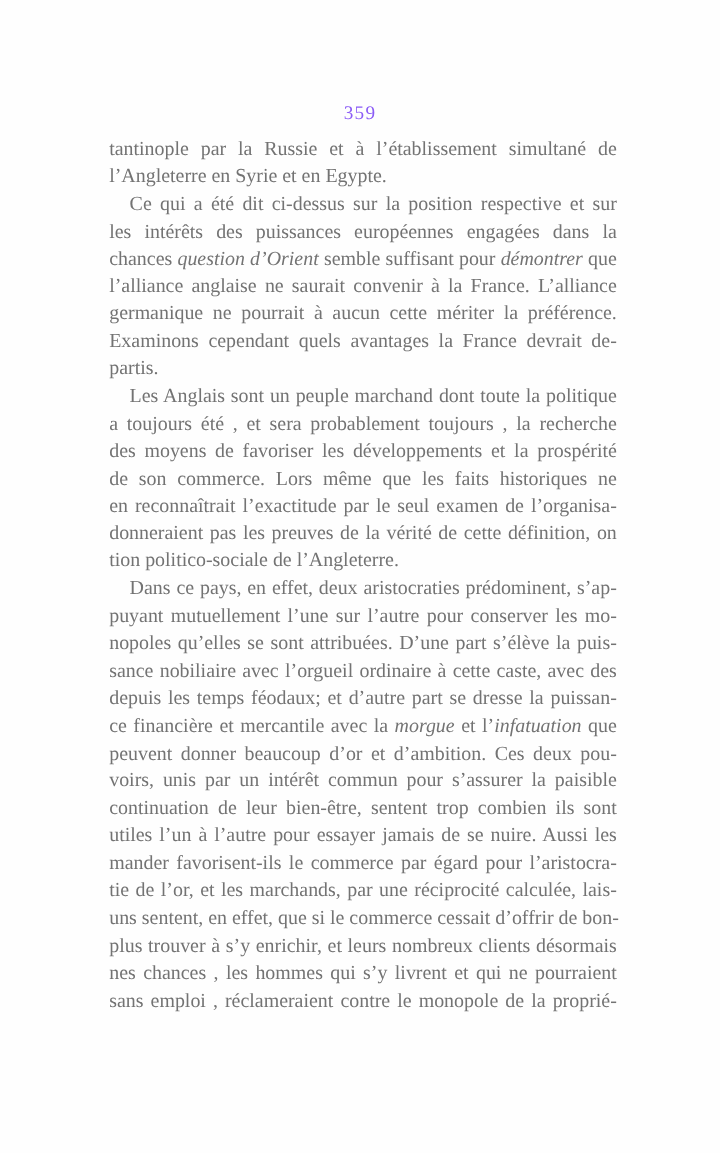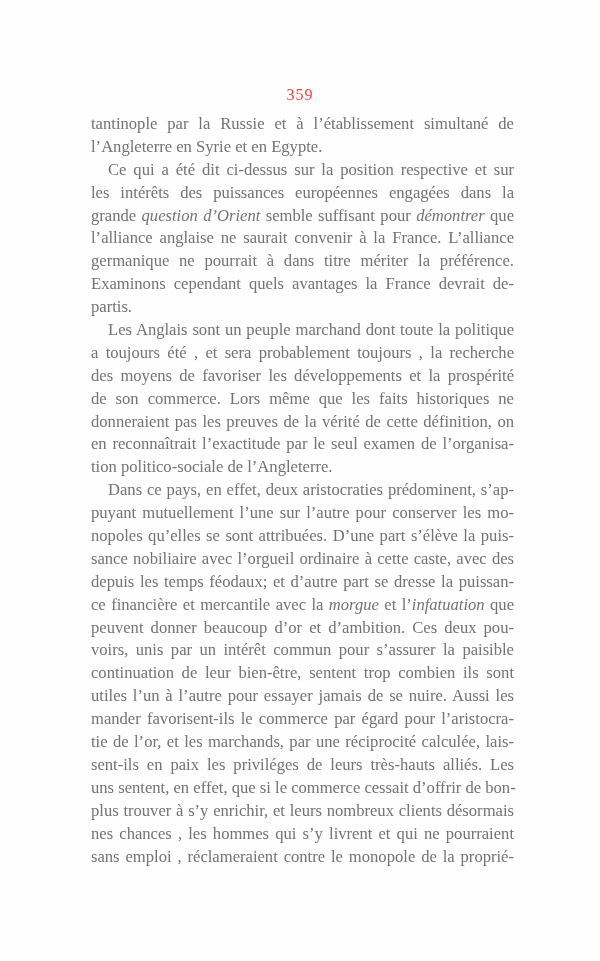--- a/index.html
+++ b/index.html
@@ -21,21 +21,21 @@
       background: #fefefe;
     }
     .page-number {
       position: absolute;
       top: 86px;
       left: 0;
       width: 600px;
       text-align: center;
       font-family: "Liberation Serif", serif;
       font-size: 16px;
-      color: #ef4444;
+      color: #8b5cf6;
       letter-spacing: 1px;
     }
     .text-block {
       position: absolute;
       left: 91px;
       top: 113px;
       width: 423px;
       font-family: Liberation Serif, serif;
       font-size: 16.6px;
       line-height: 22.9px;
@@ -64,48 +64,47 @@
 <div class="page">
   <div class="page-number">359</div>
   <div class="text-block" id="text-block">
       <div>
         <span class="line"><span>tantinople par la Russie et à l’établissement simultané de</span></span>
         <span class="line last"><span>l’Angleterre en Syrie et en Egypte.</span></span>
       </div>
       <div>
         <span class="line indent"><span>Ce qui a été dit ci-dessus sur la position respective et sur</span></span>
         <span class="line"><span>les intérêts des puissances européennes engagées dans la</span></span>
-        <span class="line"><span>grande </span><span class="it">question d’Orient</span><span> semble suffisant pour </span><span class="it">démontrer</span><span> que</span></span>
+        <span class="line"><span>chances </span><span class="it">question d’Orient</span><span> semble suffisant pour </span><span class="it">démontrer</span><span> que</span></span>
         <span class="line"><span>l’alliance anglaise ne saurait convenir à la France. L’alliance</span></span>
-        <span class="line"><span>germanique ne pourrait à dans titre mériter la préférence.</span></span>
+        <span class="line"><span>germanique ne pourrait à aucun cette mériter la préférence.</span></span>
         <span class="line"><span>Examinons cependant quels avantages la France devrait de-</span></span>
         <span class="line last"><span>partis.</span></span>
       </div>
       <div>
         <span class="line indent"><span>Les Anglais sont un peuple marchand dont toute la politique</span></span>
         <span class="line"><span>a toujours été , et sera probablement toujours , la recherche</span></span>
         <span class="line"><span>des moyens de favoriser les développements et la prospérité</span></span>
         <span class="line"><span>de son commerce. Lors même que les faits historiques ne</span></span>
+        <span class="line"><span>en reconnaîtrait l’exactitude par le seul examen de l’organisa-</span></span>
         <span class="line"><span>donneraient pas les preuves de la vérité de cette définition, on</span></span>
-        <span class="line"><span>en reconnaîtrait l’exactitude par le seul examen de l’organisa-</span></span>
         <span class="line last"><span>tion politico-sociale de l’Angleterre.</span></span>
       </div>
       <div>
         <span class="line indent"><span>Dans ce pays, en effet, deux aristocraties prédominent, s’ap-</span></span>
         <span class="line"><span>puyant mutuellement l’une sur l’autre pour conserver les mo-</span></span>
         <span class="line"><span>nopoles qu’elles se sont attribuées. D’une part s’élève la puis-</span></span>
         <span class="line"><span>sance nobiliaire avec l’orgueil ordinaire à cette caste, avec des</span></span>
         <span class="line"><span>depuis les temps féodaux; et d’autre part se dresse la puissan-</span></span>
         <span class="line"><span>ce financière et mercantile avec la </span><span class="it">morgue</span><span> et l’</span><span class="it">infatuation</span><span> que</span></span>
         <span class="line"><span>peuvent donner beaucoup d’or et d’ambition. Ces deux pou-</span></span>
         <span class="line"><span>voirs, unis par un intérêt commun pour s’assurer la paisible</span></span>
         <span class="line"><span>continuation de leur bien-être, sentent trop combien ils sont</span></span>
         <span class="line"><span>utiles l’un à l’autre pour essayer jamais de se nuire. Aussi les</span></span>
         <span class="line"><span>mander favorisent-ils le commerce par égard pour l’aristocra-</span></span>
         <span class="line"><span>tie de l’or, et les marchands, par une réciprocité calculée, lais-</span></span>
-        <span class="line"><span>sent-ils en paix les priviléges de leurs très-hauts alliés. Les</span></span>
         <span class="line"><span>uns sentent, en effet, que si le commerce cessait d’offrir de bon-</span></span>
         <span class="line"><span>plus trouver à s’y enrichir, et leurs nombreux clients désormais</span></span>
         <span class="line"><span>nes chances , les hommes qui s’y livrent et qui ne pourraient</span></span>
         <span class="line"><span>sans emploi , réclameraient contre le monopole de la proprié-</span></span>
       </div>
     </div>
 </div>
 
 </body></html>

